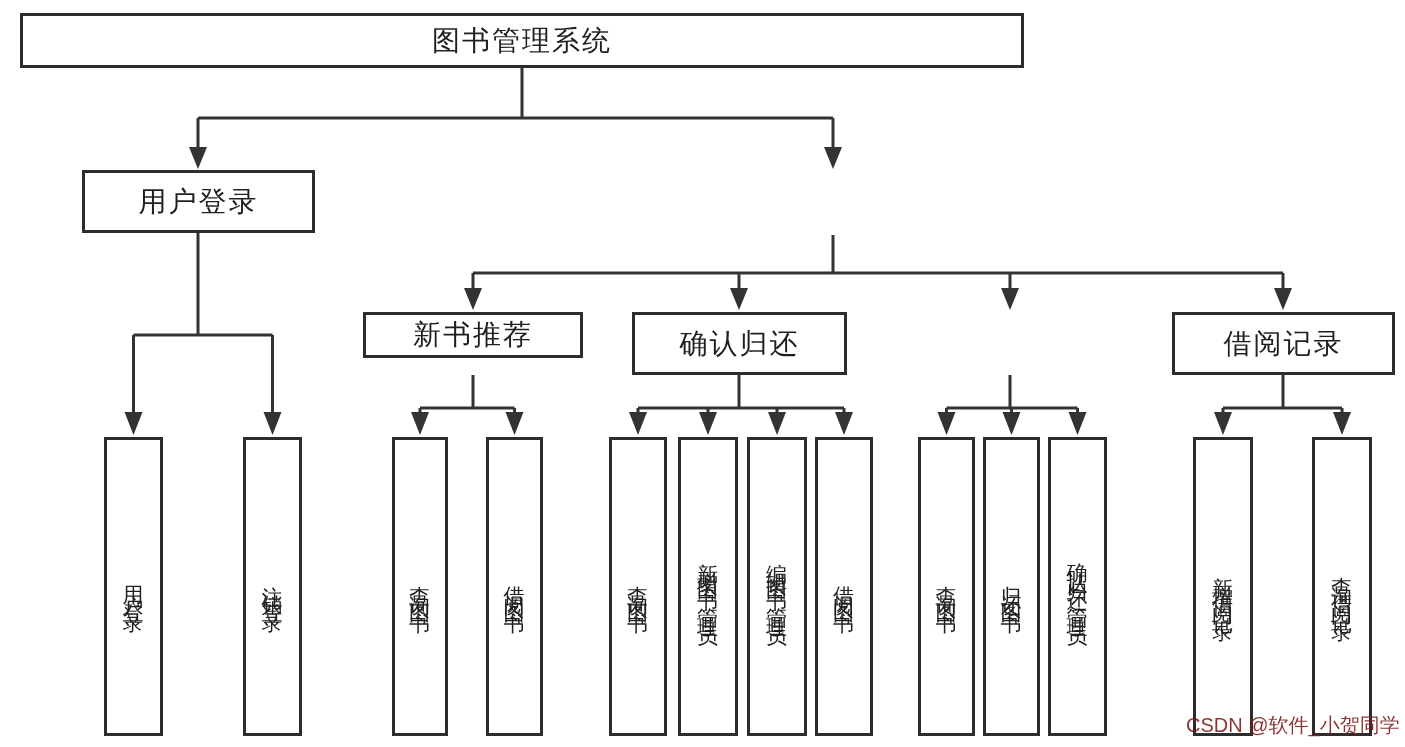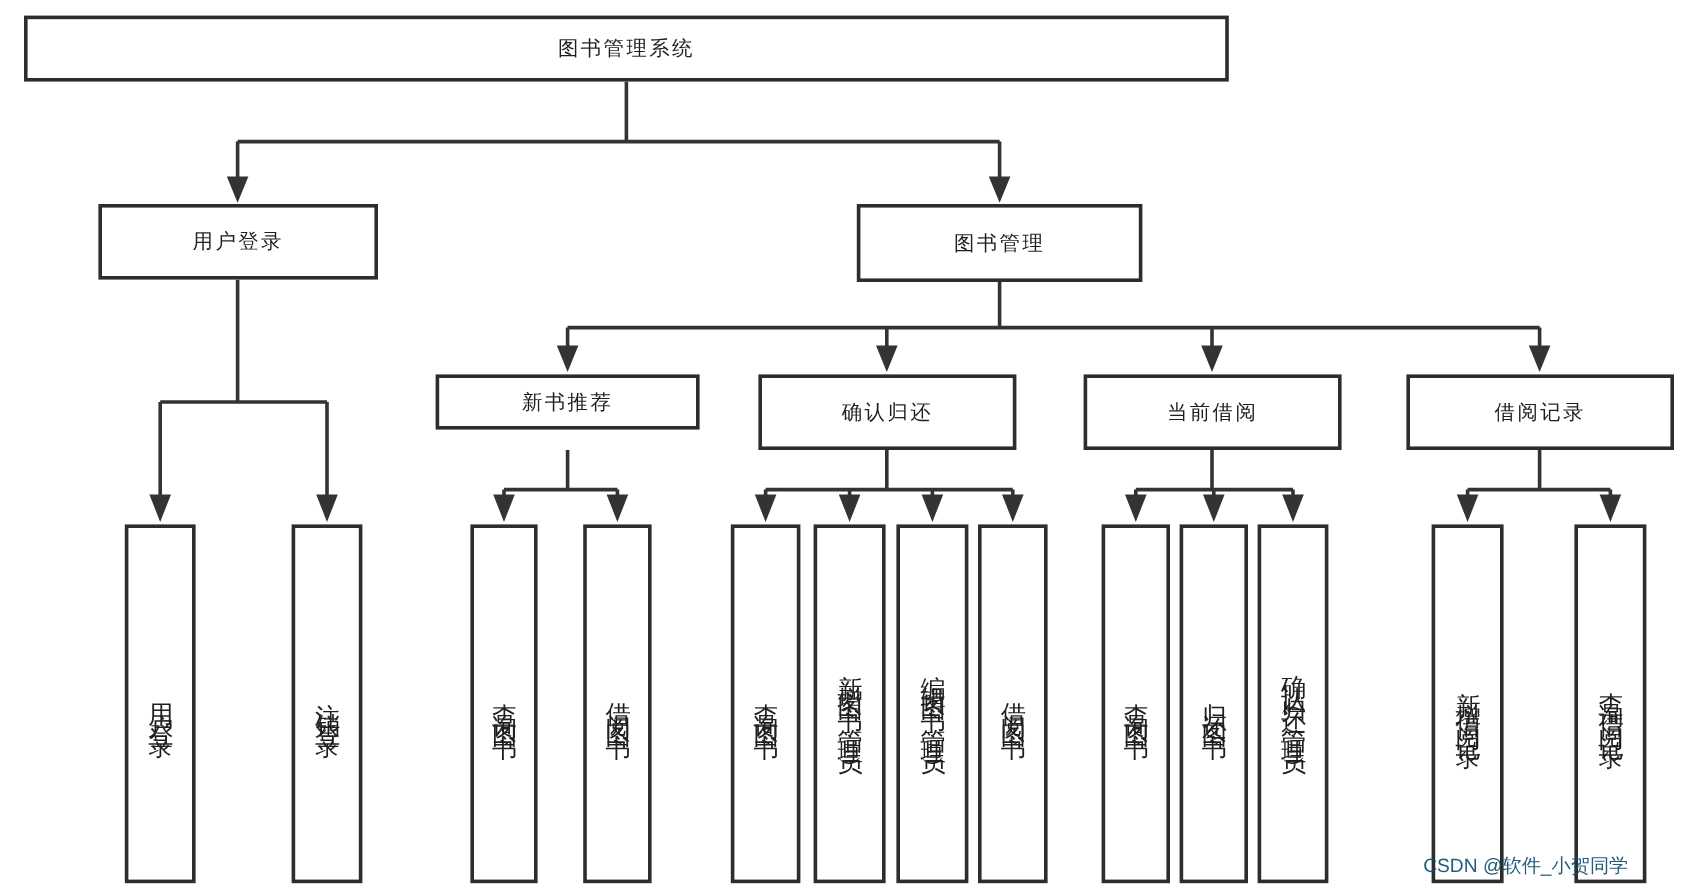--- a/index.html
+++ b/index.html
@@ -16,38 +16,38 @@
   .box{
     position:absolute;
     box-sizing:border-box;
     background:#ffffff;
     border:3px solid #2d2d2d;
     display:flex;align-items:center;justify-content:center;
     z-index:1;
     color:#1f1f1f;
   }
   .box.h .lbl{
-    font-size:17px;
+    font-size:28px;
     letter-spacing:2px;
     white-space:nowrap;
   }
   .box.v .lbl{
     writing-mode:vertical-rl;
     text-orientation:mixed;
     font-size:21px;
     letter-spacing:9px;
     line-height:1;
     white-space:nowrap;
   }
   .watermark{
     position:absolute;
     left:1186px;top:712px;
     z-index:2;
-    font-size:16px;
-    color:#0c4a6e;
+    font-size:20px;
+    color:#7f1d1d;
     opacity:0.9;
     white-space:nowrap;
   }
 </style>
 </head>
 <body>
 
 <div class="stage">
 
   <svg class="wires" width="1405" height="747" viewBox="0 0 1405 747">
@@ -93,32 +93,26 @@
     </g>
   </svg>
 
   <div class="box h" style="left:20px;top:13px;width:1004px;height:55px">
     <span class="lbl">图书管理系统</span>
   </div>
 
   <div class="box h" style="left:82px;top:170px;width:233px;height:63px">
     <span class="lbl">用户登录</span>
   </div>
-  <div class="box h" style="left:714px;top:170px;width:238px;height:65px">
-    <span class="lbl">图书管理</span>
-  </div>
 
   <div class="box h" style="left:363px;top:312px;width:220px;height:46px">
     <span class="lbl">新书推荐</span>
   </div>
   <div class="box h" style="left:632px;top:312px;width:215px;height:63px">
     <span class="lbl">确认归还</span>
-  </div>
-  <div class="box h" style="left:903px;top:312px;width:215px;height:63px">
-    <span class="lbl">当前借阅</span>
   </div>
   <div class="box h" style="left:1172px;top:312px;width:223px;height:63px">
     <span class="lbl">借阅记录</span>
   </div>
 
   <div class="box v" style="left:104px;top:437px;width:59px;height:299px">
     <span class="lbl">用户登录</span>
   </div>
   <div class="box v" style="left:243px;top:437px;width:59px;height:299px">
     <span class="lbl">注销登录</span>

